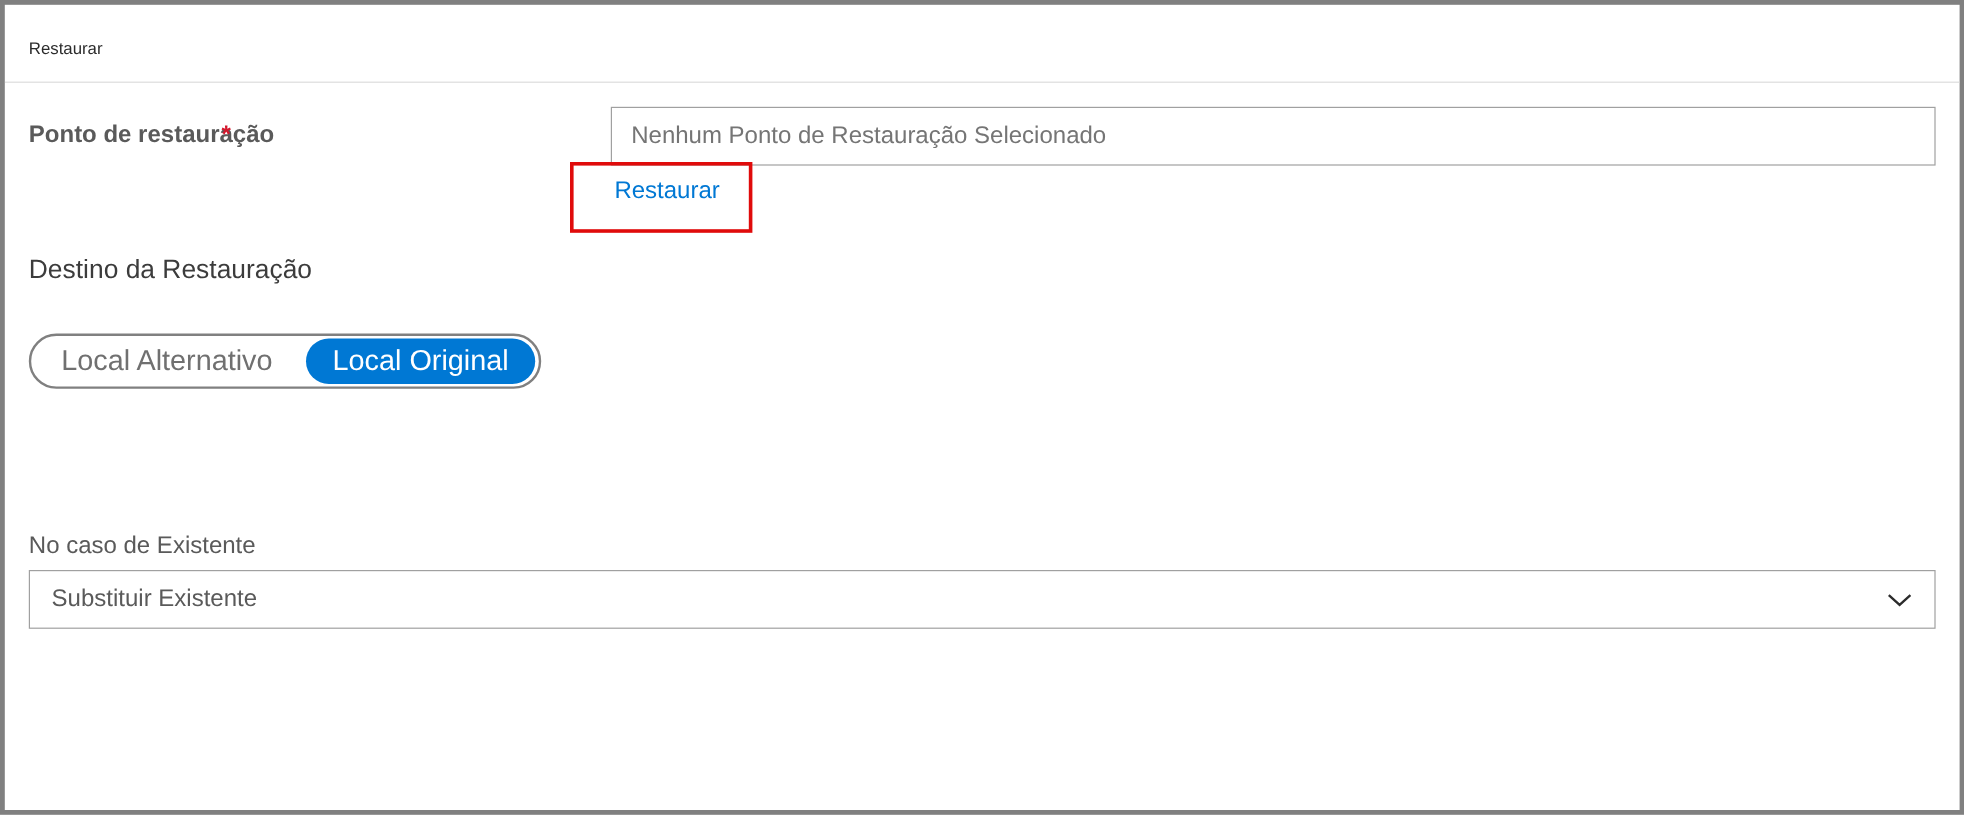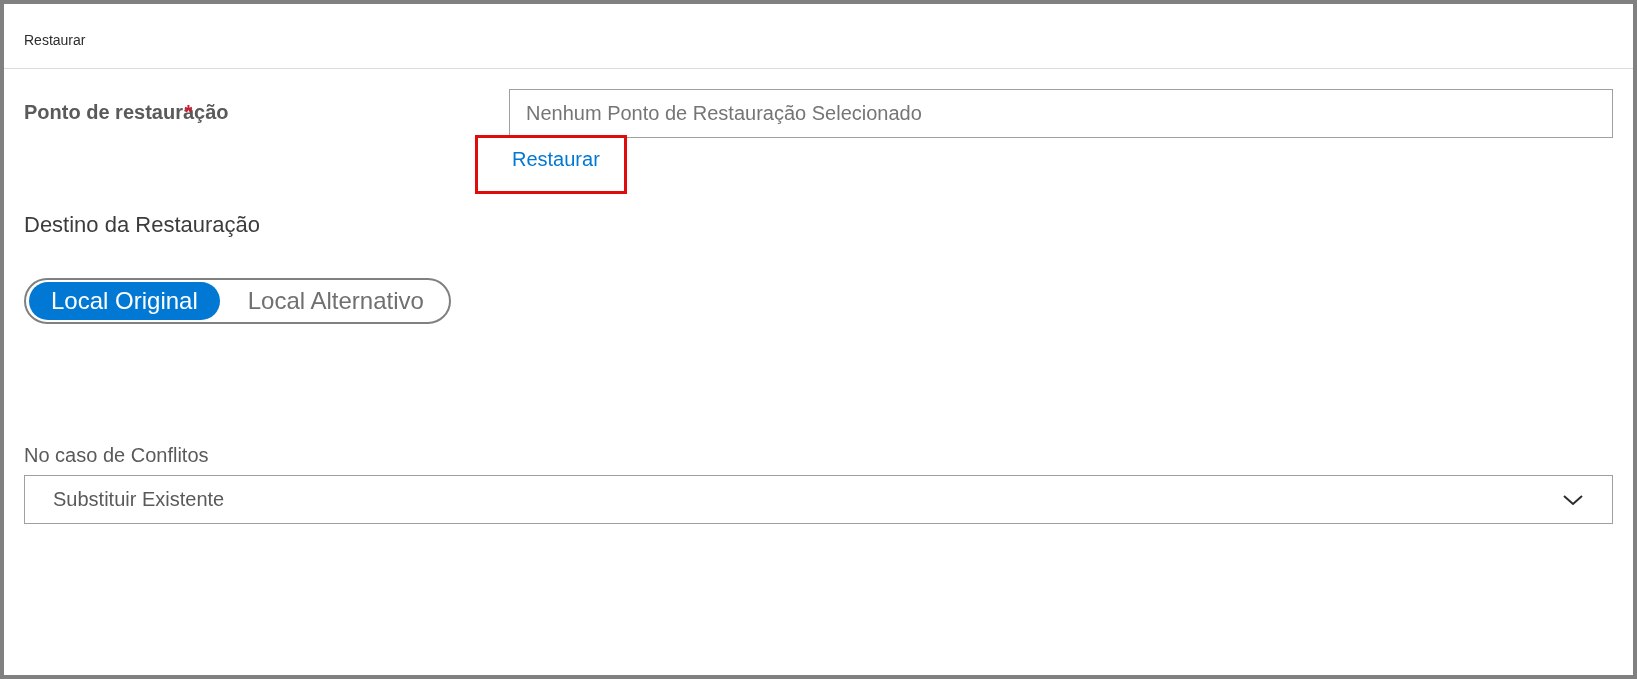--- a/index.html
+++ b/index.html
@@ -110,21 +110,21 @@
     }
     .conflict-label {
       font-size: 20px;
       color: #5a5a5a;
       margin-top: 120px;
       margin-bottom: 8px;
     }
     .dropdown {
       width: 100%;
       border: 1px solid #a0a0a0;
-      padding: 12px 28px;
+      padding: 12px 18px;
       display: flex;
       justify-content: space-between;
       align-items: center;
       cursor: pointer;
       background: #ffffff;
     }
     .dropdown-value {
       font-size: 20px;
       color: #5a5a5a;
     }
@@ -158,25 +158,25 @@
       <input type="text" class="text-input" readonly="" placeholder="Nenhum Ponto de Restauração Selecionado" style="">
       <div class="select-link-wrap">
         <a class="select-link">Restaurar</a>
       </div>
     </div>
   </div>
 
   <div class="section-heading">Destino da Restauração</div>
 
   <div class="toggle-group">
+    <div class="toggle-option inactive">Local Alternativo</div>
     <div class="toggle-option active">Local Original</div>
-    <div class="toggle-option inactive">Local Alternativo</div>
   </div>
 
-  <div class="conflict-label">No caso de Conflitos</div>
+  <div class="conflict-label">No caso de Existente</div>
 
   <div class="dropdown">
     <span class="dropdown-value">Substituir Existente</span>
     <span class="chevron-down">
       <svg viewBox="0 0 22 12" fill="none" stroke="#2c2c2c" stroke-width="2">
         <polyline points="2,2 11,10 20,2"></polyline>
       </svg>
     </span>
   </div>
 

